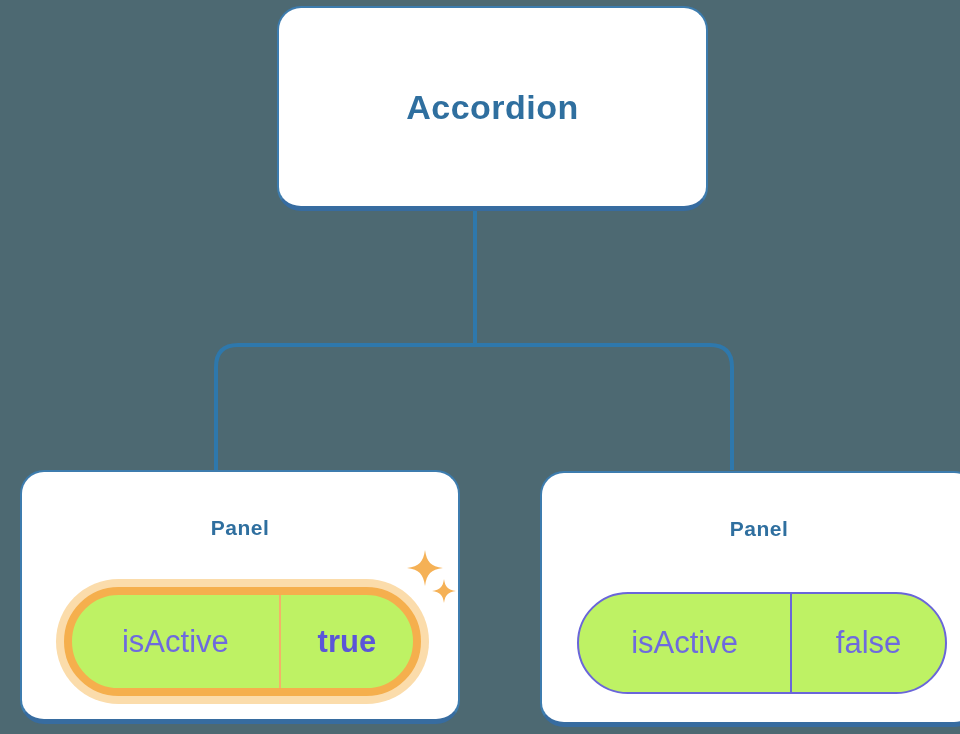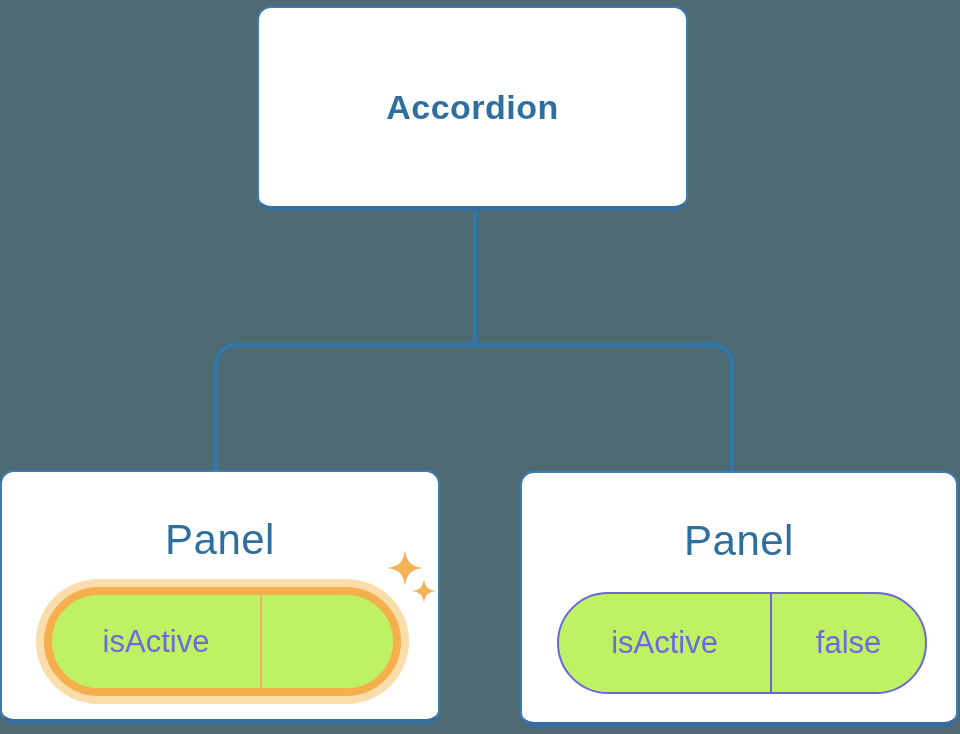--- a/index.html
+++ b/index.html
@@ -15,34 +15,35 @@
     position:relative;width:960px;height:734px;background:var(--bg);
     font-family:"Liberation Sans",sans-serif;overflow:hidden;
   }
   .connectors{position:absolute;left:0;top:0;width:960px;height:734px;}
   .connectors path{stroke:var(--line);stroke-width:4;fill:none;}
 
   .node{
     position:absolute;background:var(--node-bg);box-sizing:border-box;
     border:2px solid var(--box-border);
     border-bottom:5px solid var(--box-border-bottom);
-    border-radius:14px;
+    border-radius:24px;
+    margin-left:20px;
   }
   .node-root{
     left:257px;top:6px;width:431px;height:205px;
     display:flex;align-items:center;justify-content:center;
   }
   .root-label{
     font-size:34px;font-weight:600;color:var(--blue-text);letter-spacing:0.5px;
   }
   .node-panel{display:flex;flex-direction:column;align-items:center;}
   .panel-left{left:0px;top:470px;width:440px;height:254px;}
   .panel-right{left:520px;top:471px;width:438px;height:256px;}
   .panel-title{
-    margin-top:44px;font-size:42px;font-weight:400;color:var(--blue-text);
+    margin-top:44px;font-size:21px;font-weight:700;color:var(--blue-text);
     letter-spacing:0.5px;
   }
   .pill{
     position:absolute;display:flex;align-items:stretch;background:#bef264;
     border-radius:999px;box-sizing:border-box;
   }
   .pill-active{
     left:42px;top:115px;width:357px;height:109px;
     border:8px solid var(--orange);
     box-shadow:0 0 0 8px var(--orange-glow);
@@ -77,20 +78,21 @@
 
   <div class="node node-root">
     <span class="root-label">Accordion</span>
   </div>
 
   <div class="node node-panel panel-left">
     <div class="panel-title">Panel</div>
     <div class="pill pill-active">
       <span class="cell cell-key">isActive</span>
       <span class="pill-divider"></span>
+      <span class="cell cell-value">true</span>
     </div>
     <svg class="sparkles" viewBox="0 0 75 80" xmlns="http://www.w3.org/2000/svg" aria-hidden="true">
       <path d="M35 18 C36.8 30.24 40.76 34.2 53 36 C40.76 37.8 36.8 41.76 35 54
                C33.2 41.76 29.24 37.8 17 36 C29.24 34.2 33.2 30.24 35 18 Z"></path>
       <path d="M54 47 C55.2 55.16 57.84 57.8 66 59 C57.84 60.2 55.2 62.84 54 71
                C52.8 62.84 50.16 60.2 42 59 C50.16 57.8 52.8 55.16 54 47 Z"></path>
     </svg>
   </div>
 
   <div class="node node-panel panel-right">

